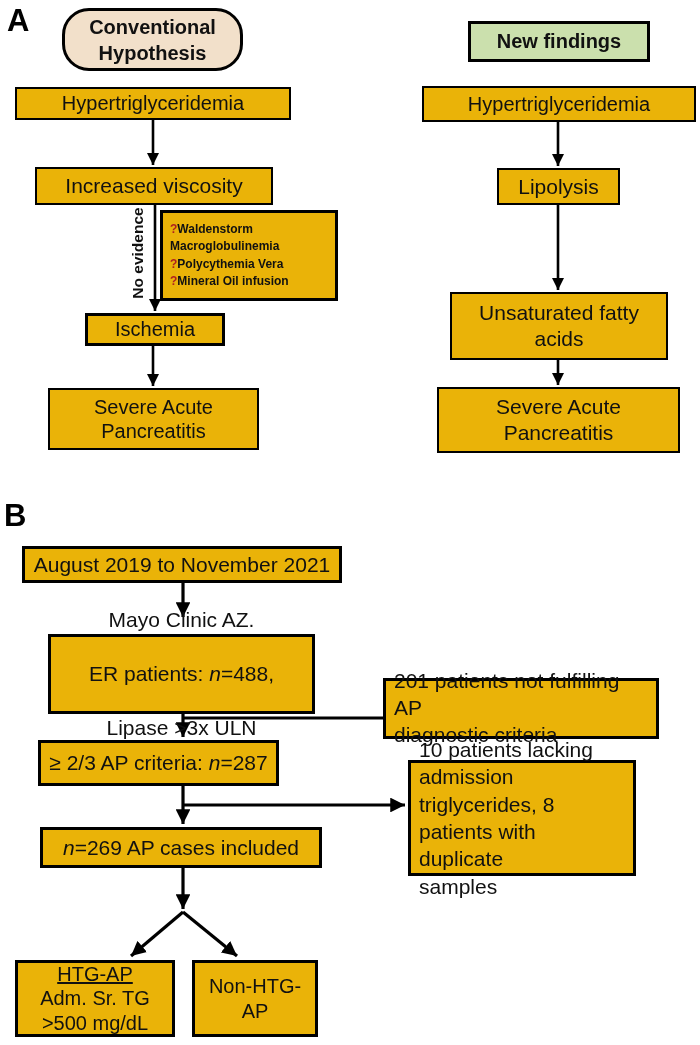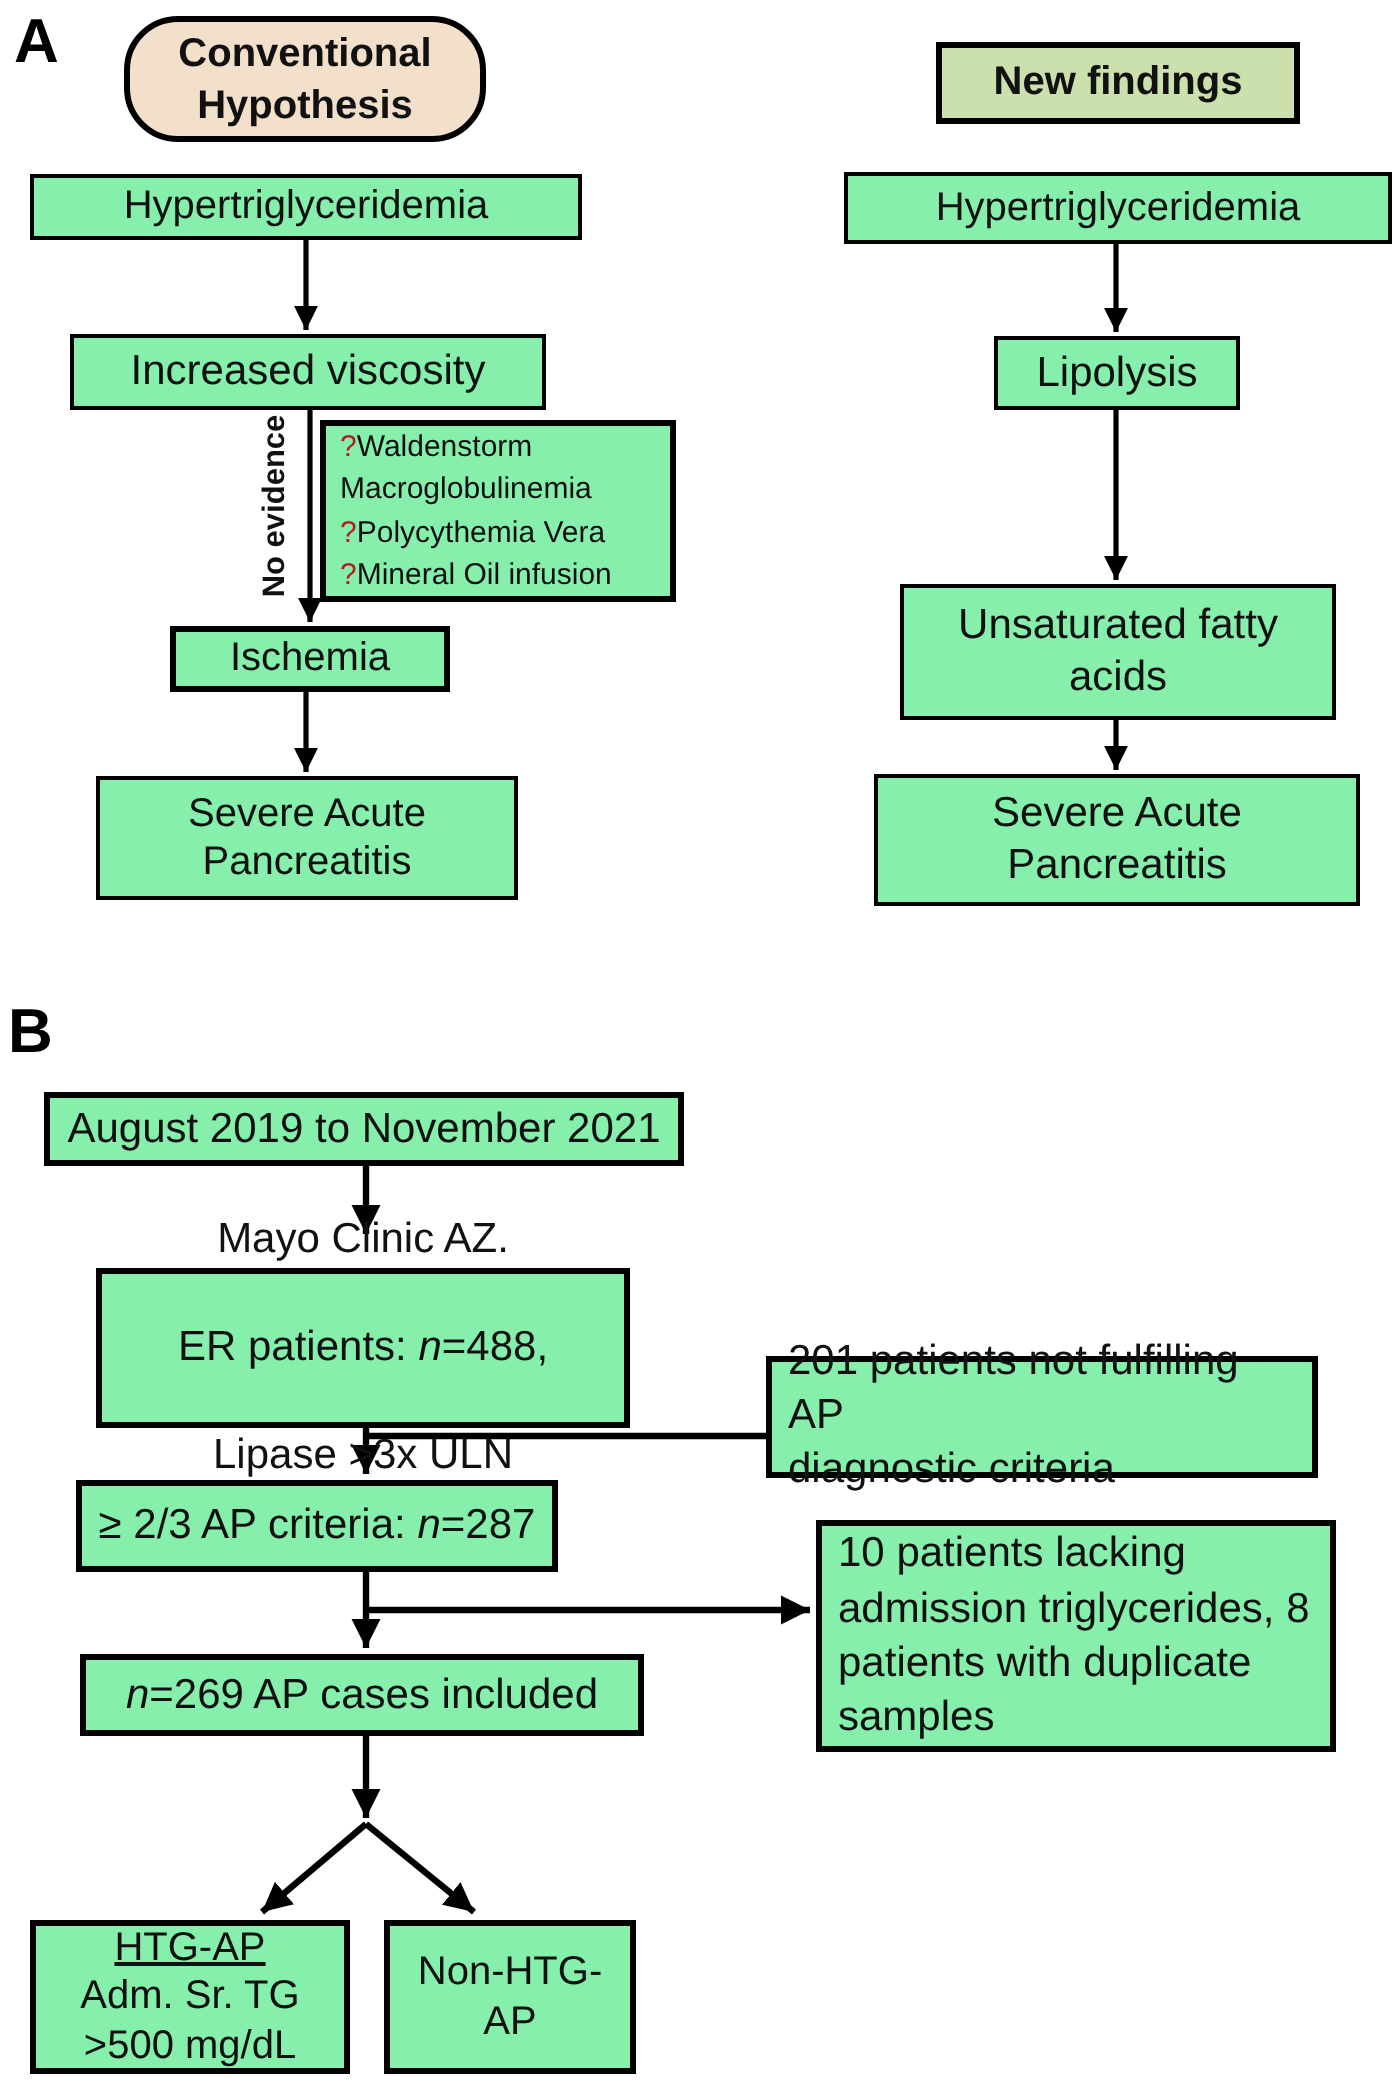--- a/index.html
+++ b/index.html
@@ -15,38 +15,39 @@
     overflow:hidden;
   }
   .panel-label{
     position:absolute;
     font-size:31px;font-weight:bold;color:#000;
     letter-spacing:0px;
   }
   .node{
     position:absolute;
     box-sizing:border-box;
-    background:#86efac;
+    background:#eab308;
     border:2px solid #000;
     display:flex;flex-direction:column;
     align-items:center;justify-content:center;
     text-align:center;
     font-size:20px;line-height:1.22;
     padding:2px 4px;
   }
   .bold{font-weight:bold;}
   .bw3{border-width:3px;}
   .fs21{font-size:21px;}
   .left-text{align-items:flex-start;text-align:left;justify-content:center;}
   .it{font-style:italic;}
   .conv-bg{background:var(--conv-bg,#f2e0ca);border-radius:27px;}
   .newf-bg{background:var(--newf-bg,#cbe0ad);}
   .evidence{
-    font-size:15px;line-height:1.42;
+    font-size:12px;line-height:1.42;
     padding:4px 7px;
+    font-weight:bold;
   }
   .evidence .q{color:var(--q-red,#b02020);}
   .no-evidence{
     position:absolute;
     left:92px;top:240px;
     width:92px;height:26px;
     transform:rotate(-90deg);
     transform-origin:50% 50%;
     font-size:15.5px;font-weight:bold;
     text-align:center;line-height:26px;
@@ -133,21 +134,21 @@
 
   <div class="node bw3 fs21 left-text" style="left:383px;top:678px;width:276px;height:61px;padding:2px 8px;line-height:1.28;">
     <div class="bline">201 patients not fulfilling AP</div>
     <div class="bline">diagnostic criteria</div>
   </div>
 
   <div class="node bw3 fs21" style="left:38px;top:740px;width:241px;height:46px;">
     <div><span>≥ 2/3 AP criteria: </span><span class="it">n</span><span>=287</span></div>
   </div>
 
-  <div class="node bw3 fs21 left-text" style="left:408px;top:760px;width:260px;height:116px;padding:2px 8px;line-height:1.3;">
+  <div class="node bw3 fs21 left-text" style="left:408px;top:760px;width:228px;height:116px;padding:2px 8px;line-height:1.3;">
     <div class="bline">10 patients lacking</div>
     <div class="bline">admission triglycerides, 8</div>
     <div class="bline">patients with duplicate</div>
     <div class="bline">samples</div>
   </div>
 
   <div class="node bw3 fs21" style="left:40px;top:827px;width:282px;height:41px;">
     <div><span class="it">n</span><span>=269 AP cases included</span></div>
   </div>
 

